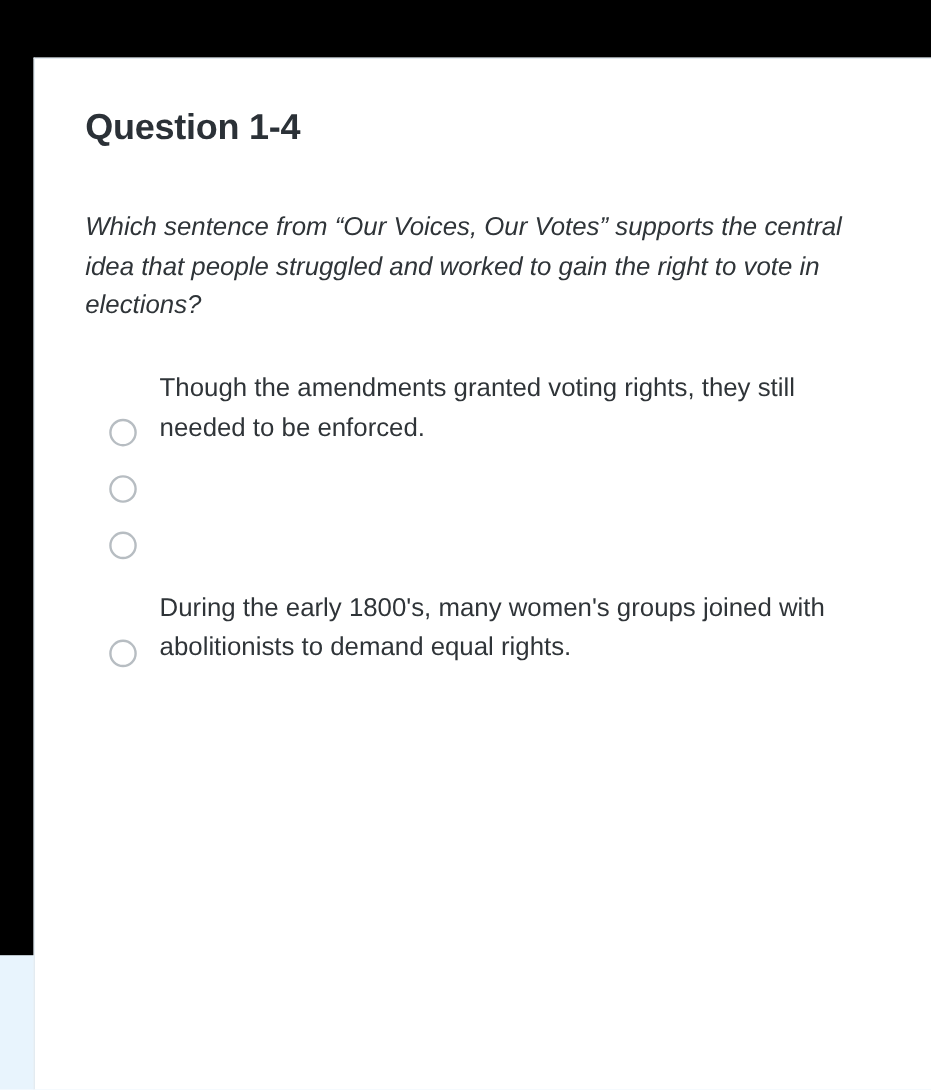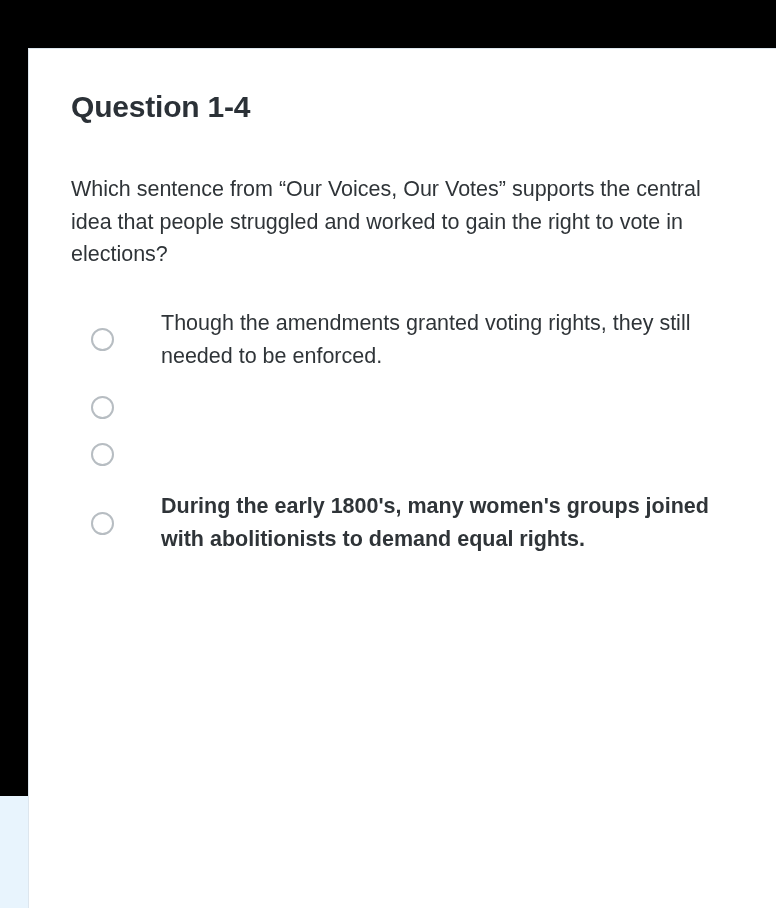--- a/index.html
+++ b/index.html
@@ -38,35 +38,34 @@
     letter-spacing: -0.2px;
     margin: 0 0 48px 0;
     line-height: 1.2;
   }
   .question-prompt {
     font-size: 21.5px;
     color: #2f3438;
     line-height: 1.52;
     margin: 0 0 36px 0;
     max-width: 690px;
+    font-style: italic;
   }
   .options {
     margin: 0;
     padding: 0;
     list-style: none;
   }
   .option-row {
     display: flex;
-    align-items: center;
+    align-items: flex-end;
     margin-bottom: 24px;
-    gap: 28px;
   }
   .option-row:last-child {
     margin-bottom: 0;
-    font-weight: bold;
   }
   .radio-wrap {
     flex: 0 0 auto;
     width: 62px;
     display: flex;
     justify-content: center;
     align-items: center;
   }
   .radio {
     width: 23px;

